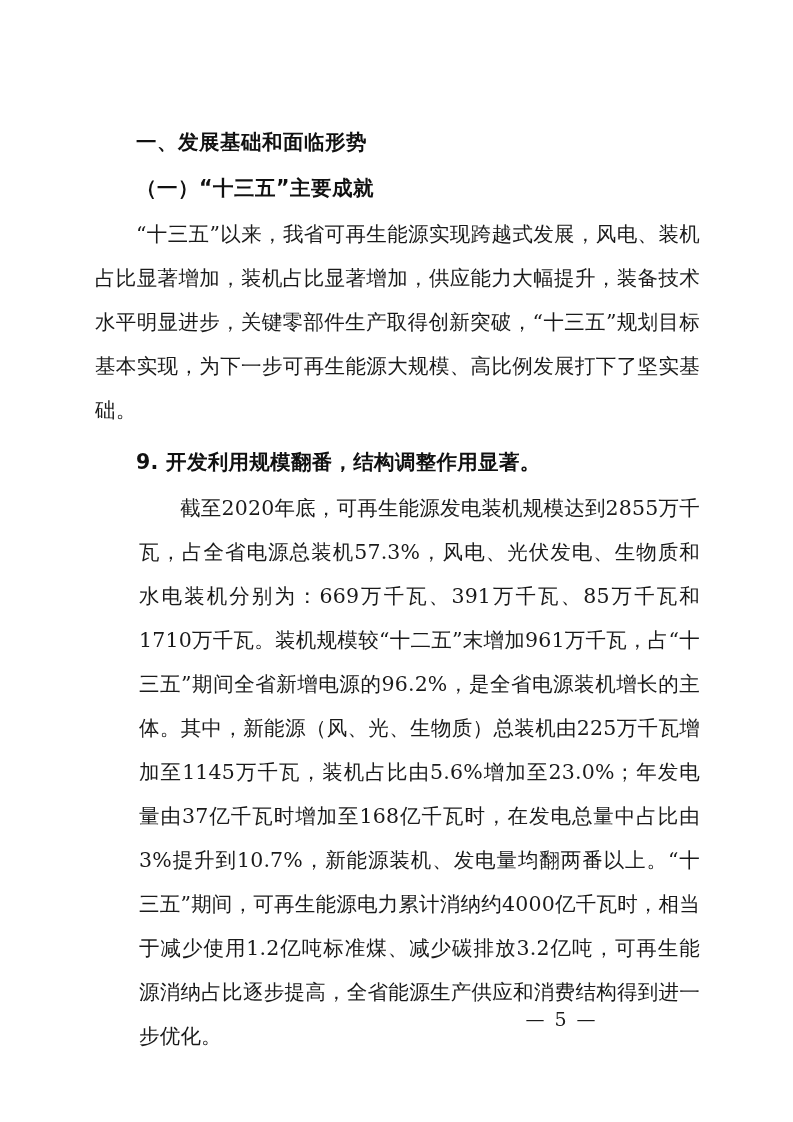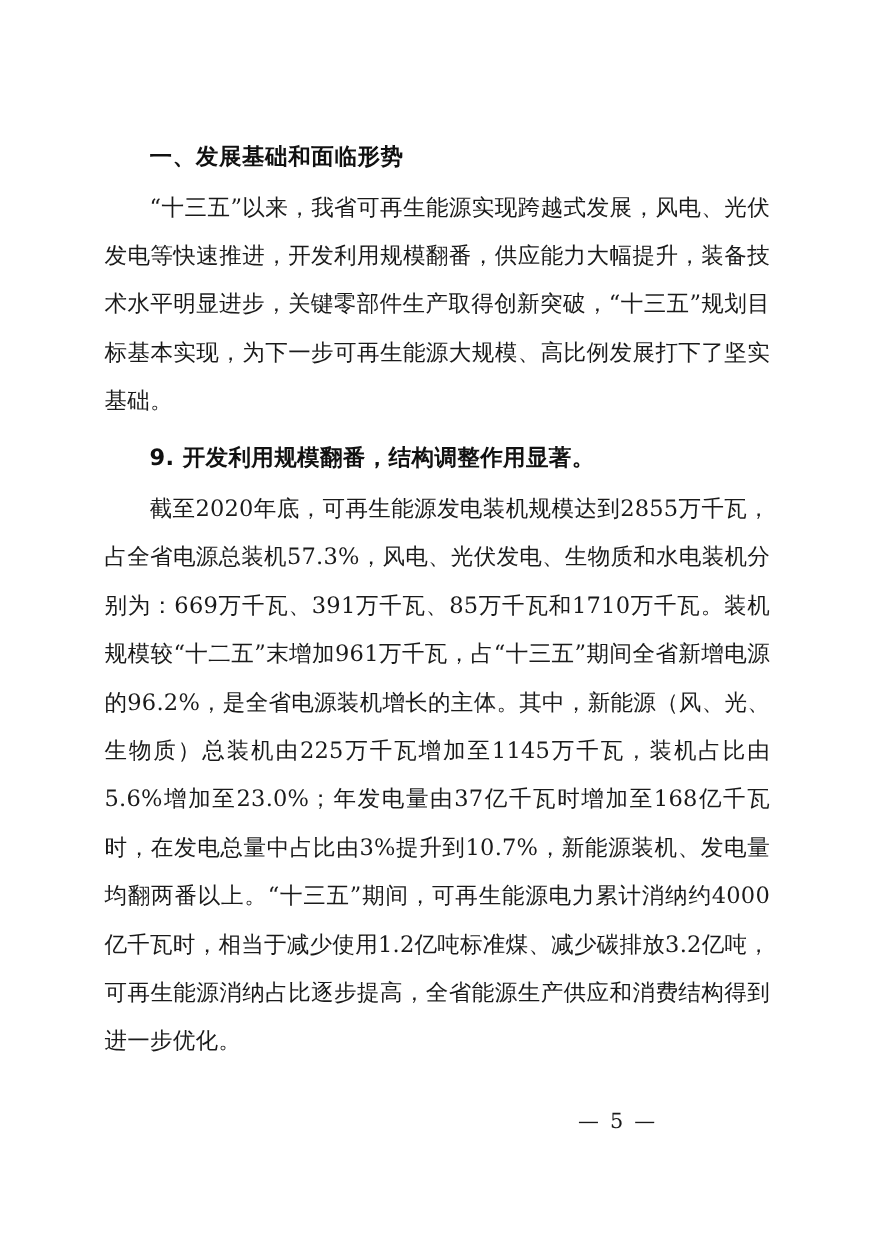--- a/index.html
+++ b/index.html
@@ -60,38 +60,40 @@
     line-height: 44px;
     letter-spacing: 0.2px;
     text-indent: 41px;
     text-align: justify;
     text-justify: inter-ideograph;
     color: #1a1a1a;
     margin: 0 0 2px 0;
   }
   .para.tight {
     word-spacing: -0.5px;
+    margin-left: 44px;
   }
   .page-number {
     position: absolute;
     left: 0;
     right: 0;
     bottom: 92px;
     text-align: center;
     font-family: "DejaVu Serif", "Liberation Serif", serif;
     font-size: 19px;
     color: #1a1a1a;
     letter-spacing: 2px;
     padding-left: 330px;
   }
 </style>
 </head>
 <body>
 
 <div class="page">
   <div class="content">
     <h1 class="heading-1">一、发展基础和面临形势</h1>
-    <p class="para">“十三五”以来，我省可再生能源实现跨越式发展，风电、光伏发电等快速推进，开发利用规模翻番，供应能力大幅提升，装备技术水平明显进步，关键零部件生产取得创新突破，“十三五”规划目标基本实现，为下一步可再生能源大规模、高比例发展打下了坚实基础。</p>
+    <h2 class="heading-2">（一）“十三五”主要成就</h2>
+    <p class="para">“十三五”以来，我省可再生能源实现跨越式发展，风电、装机占比显著增加，装机占比显著增加，供应能力大幅提升，装备技术水平明显进步，关键零部件生产取得创新突破，“十三五”规划目标基本实现，为下一步可再生能源大规模、高比例发展打下了坚实基础。</p>
     <h3 class="heading-3">9. 开发利用规模翻番，结构调整作用显著。</h3>
     <p class="para tight">截至2020年底，可再生能源发电装机规模达到2855万千瓦，占全省电源总装机57.3%，风电、光伏发电、生物质和水电装机分别为：669万千瓦、391万千瓦、85万千瓦和1710万千瓦。装机规模较“十二五”末增加961万千瓦，占“十三五”期间全省新增电源的96.2%，是全省电源装机增长的主体。其中，新能源（风、光、生物质）总装机由225万千瓦增加至1145万千瓦，装机占比由5.6%增加至23.0%；年发电量由37亿千瓦时增加至168亿千瓦时，在发电总量中占比由3%提升到10.7%，新能源装机、发电量均翻两番以上。“十三五”期间，可再生能源电力累计消纳约4000亿千瓦时，相当于减少使用1.2亿吨标准煤、减少碳排放3.2亿吨，可再生能源消纳占比逐步提高，全省能源生产供应和消费结构得到进一步优化。</p>
   </div>
   <div class="page-number">— 5 —</div>
 </div>
 
 </body></html>

